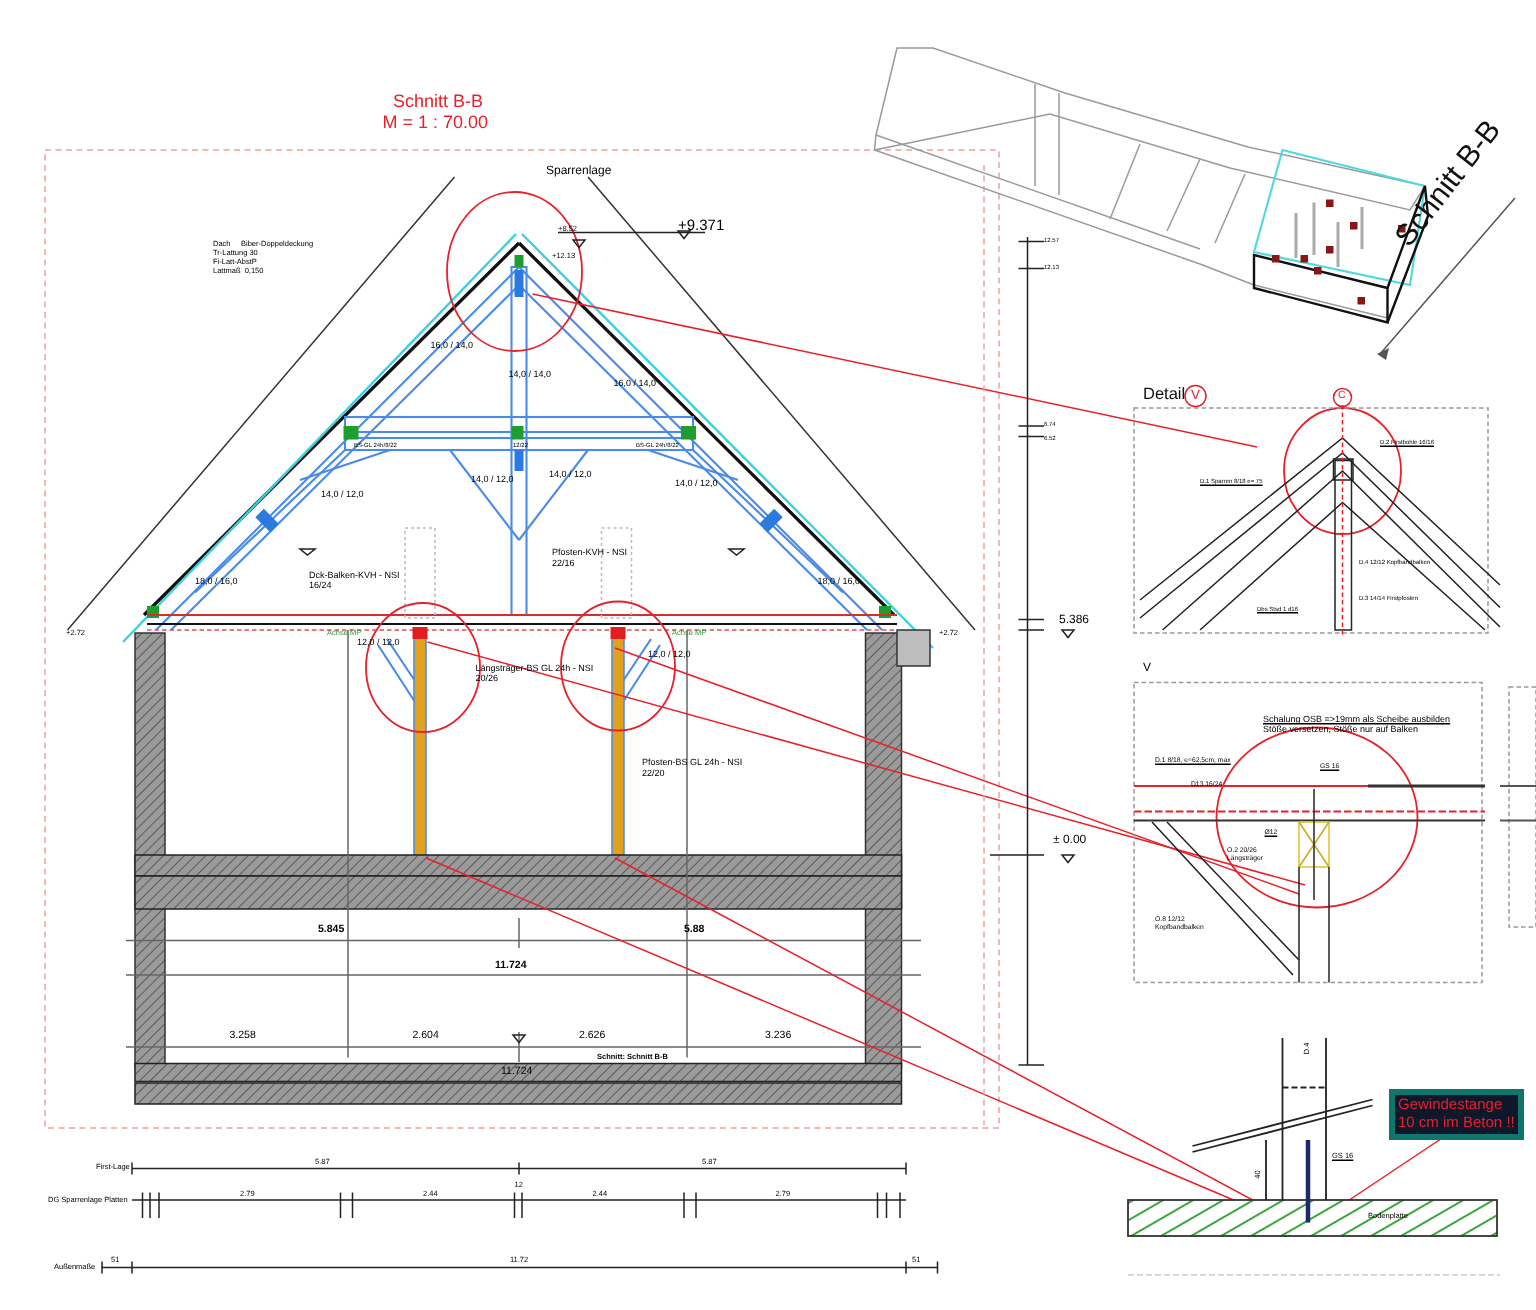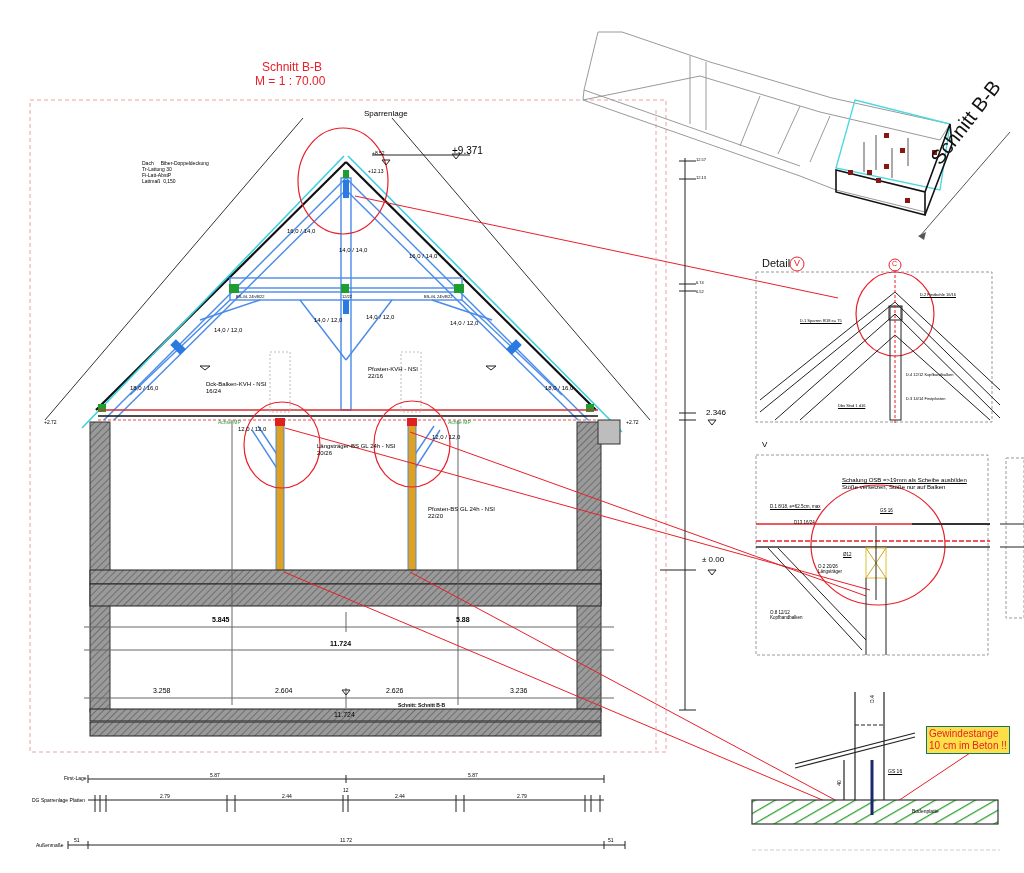--- a/index.html
+++ b/index.html
@@ -1,20 +1,20 @@
 <!DOCTYPE html>
 <html><head>
 <meta charset="utf-8">
 <style>
   html,body{margin:0;padding:0;background:#ffffff;}
   body{width:1024px;height:873px;position:relative;overflow:hidden;font-family:"Liberation Sans",sans-serif;}
   svg{position:absolute;left:0;top:0;}
   .abs{position:absolute;font-family:"Liberation Sans",sans-serif;white-space:nowrap;}
   .title{color:#e8202a;font-size:12px;line-height:14px;}
-  .callout{position:absolute;left:926px;top:726px;width:78px;border:1px solid #0f766e;background:#fde047;color:#e8202a;font-size:10px;line-height:12px;padding:1px 2px;}
+  .callout{position:absolute;left:926px;top:726px;width:78px;border:4px solid #0f766e;background:#0f172a;color:#e8202a;font-size:10px;line-height:12px;padding:1px 2px;}
 </style>
 </head>
 <body>
 
 <svg width="1024" height="873" viewBox="0 0 1024 873">
   <defs>
     <pattern id="hatch" width="5" height="5" patternUnits="userSpaceOnUse" patternTransform="rotate(45)">
       <rect width="5" height="5" fill="#9a9a9a"></rect>
       <line x1="0" y1="0" x2="0" y2="5" stroke="#444" stroke-width="1"></line>
     </pattern>
@@ -290,21 +290,21 @@
     <div>20/26</div>
   </div>
 <div class="abs" style="left:428px;top:506px;font-size:6px;line-height:7px;">
     <div>Pfosten-BS GL 24h - NSI</div>
     <div>22/20</div>
   </div>
 <div class="abs" style="left:218px;top:419px;font-size:5px;color:#2a9a3a;">Achse MP</div>
 <div class="abs" style="left:448px;top:419px;font-size:5px;color:#2a9a3a;">Achse MP</div>
 <div class="abs" style="left:44px;top:419px;font-size:5px;">+2.72</div>
 <div class="abs" style="left:626px;top:419px;font-size:5px;">+2.72</div>
-<div class="abs" style="left:706px;top:408px;font-size:8px;">2.346</div>
+<div class="abs" style="left:706px;top:408px;font-size:8px;">5.386</div>
 <div class="abs" style="left:702px;top:555px;font-size:8px;">± 0.00</div>
 
 <div class="abs" style="left:212px;top:616px;font-size:7px;font-weight:bold;">5.845</div>
 <div class="abs" style="left:456px;top:616px;font-size:7px;font-weight:bold;">5.88</div>
 <div class="abs" style="left:330px;top:640px;font-size:7px;font-weight:bold;">11.724</div>
 <div class="abs" style="left:153px;top:687px;font-size:7px;">3.258</div>
 <div class="abs" style="left:275px;top:687px;font-size:7px;">2.604</div>
 <div class="abs" style="left:386px;top:687px;font-size:7px;">2.626</div>
 <div class="abs" style="left:510px;top:687px;font-size:7px;">3.236</div>
 <div class="abs" style="left:334px;top:711px;font-size:7px;">11.724</div>

